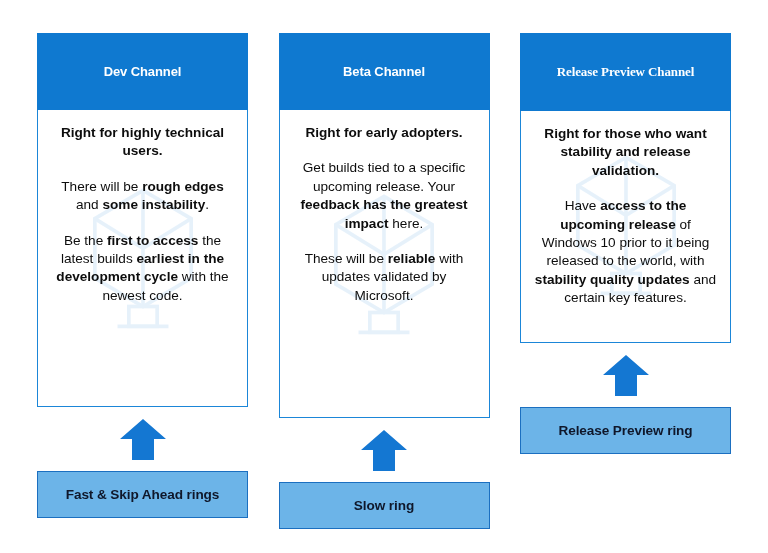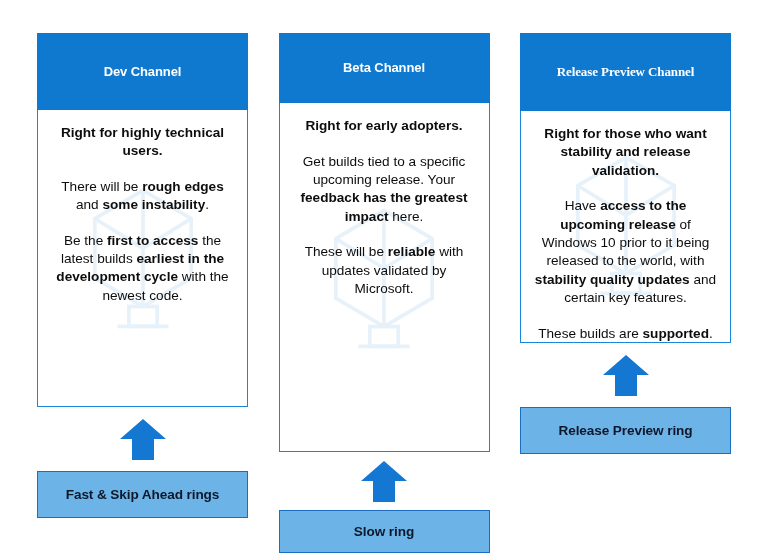--- a/index.html
+++ b/index.html
@@ -65,21 +65,21 @@
     flex: 0 0 auto;
     overflow: hidden;
     padding: 14px 12px 10px;
     text-align: center;
     color: #0d0d0d;
     font-size: 13.6px;
     line-height: 1.355;
   }
 
   .col-1 .card-body { height: 297px; }
-  .col-2 .card-body { height: 349px; }
+  .col-2 .card-body { height: 308px; }
   .col-3 .card-body { height: 232px; }
 
   .watermark {
     position: absolute;
     left: 50%;
     top: 52%;
     transform: translate(-50%, -50%);
     width: 150px;
     height: 170px;
     opacity: 0.5;
@@ -190,21 +190,20 @@
     <div class="card-body" style="border-color: rgb(27, 134, 216);">
       <svg class="watermark" viewBox="0 0 100 120" fill="none" stroke="#cfe4f6" stroke-width="2.6">
         <path d="M50 8 L84 28 L84 70 L50 90 L16 70 L16 28 Z"></path>
         <path d="M50 8 L50 90 M16 28 L50 49 L84 28"></path>
         <rect x="40" y="90" width="20" height="14"></rect>
         <path d="M32 104 h36"></path>
       </svg>
       <div class="body-text">
         <p class="lead">Right for those who want stability and release validation.</p>
         <p><span>Have </span><b>access to the upcoming release</b><span> of Windows 10 prior to it being released to the world, with </span><b>stability quality updates</b><span> and certain key features.</span></p>
-        <p><span>These builds are </span><b>supported</b><span>.</span></p>
       </div>
     </div>
 
     <div class="arrow-wrap">
       <svg class="arrow" viewBox="0 0 46 41">
         <path d="M23 0 L46 20 L34 20 L34 41 L12 41 L12 20 L0 20 Z" fill="#1477d2"></path>
       </svg>
     </div>
 
     <div class="ring-box" style="background: rgb(108, 180, 232); border-color: rgb(27, 111, 192);">Release Preview ring</div>

